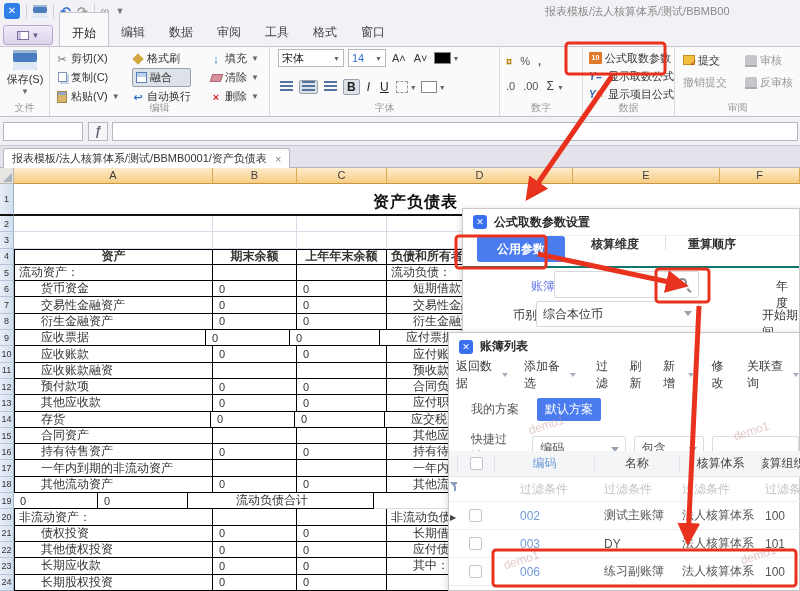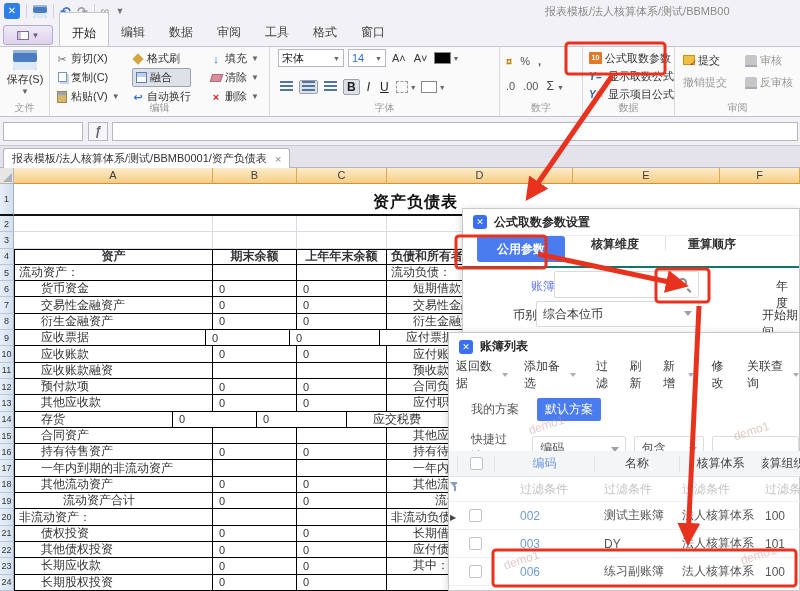--- a/index.html
+++ b/index.html
@@ -581,21 +581,21 @@
           <span class="num">0</span>
         </div>
         <div class="cell tb" style="width: 186px; height: 16.3px; padding-left: 26px;">
           <span>应付职工薪酬</span>
         </div>
         <div class="cell lg" style="width: 147px; height: 16.3px;"></div>
         <div class="cell lg" style="width: 80px; height: 16.3px;"></div>
       </div>
       <div class="sh-row">
         <div class="rowhdr" style="height: 16.3px;">14</div>
-        <div class="cell tb first" style="width: 159px; height: 16.3px; padding-left: 26px;">
+        <div class="cell tb first" style="width: 197px; height: 16.3px; padding-left: 26px;">
           <span>存货</span>
         </div>
         <div class="cell tb" style="width: 84px; height: 16.3px; padding-left: 3px;">
           <span class="num">0</span>
         </div>
         <div class="cell tb" style="width: 90px; height: 16.3px; padding-left: 3px;">
           <span class="num">0</span>
         </div>
         <div class="cell tb" style="width: 186px; height: 16.3px; padding-left: 26px;">
           <span>应交税费</span>
@@ -658,23 +658,20 @@
           <span class="num">0</span>
         </div>
         <div class="cell tb" style="width: 186px; height: 16.3px; padding-left: 26px;">
           <span>其他流动负债</span>
         </div>
         <div class="cell lg" style="width: 147px; height: 16.3px;"></div>
         <div class="cell lg" style="width: 80px; height: 16.3px;"></div>
       </div>
       <div class="sh-row">
         <div class="rowhdr" style="height: 16.3px;">19</div>
-        <div class="cell tb first" style="width: 199px; height: 16.3px; padding-left: 48px;">
-          <span>流动资产合计</span>
-        </div>
         <div class="cell tb" style="width: 84px; height: 16.3px; padding-left: 3px;">
           <span class="num">0</span>
         </div>
         <div class="cell tb" style="width: 90px; height: 16.3px; padding-left: 3px;">
           <span class="num">0</span>
         </div>
         <div class="cell tb" style="width: 186px; height: 16.3px; padding-left: 48px;">
           <span>流动负债合计</span>
         </div>
         <div class="cell lg" style="width: 147px; height: 16.3px;"></div>

